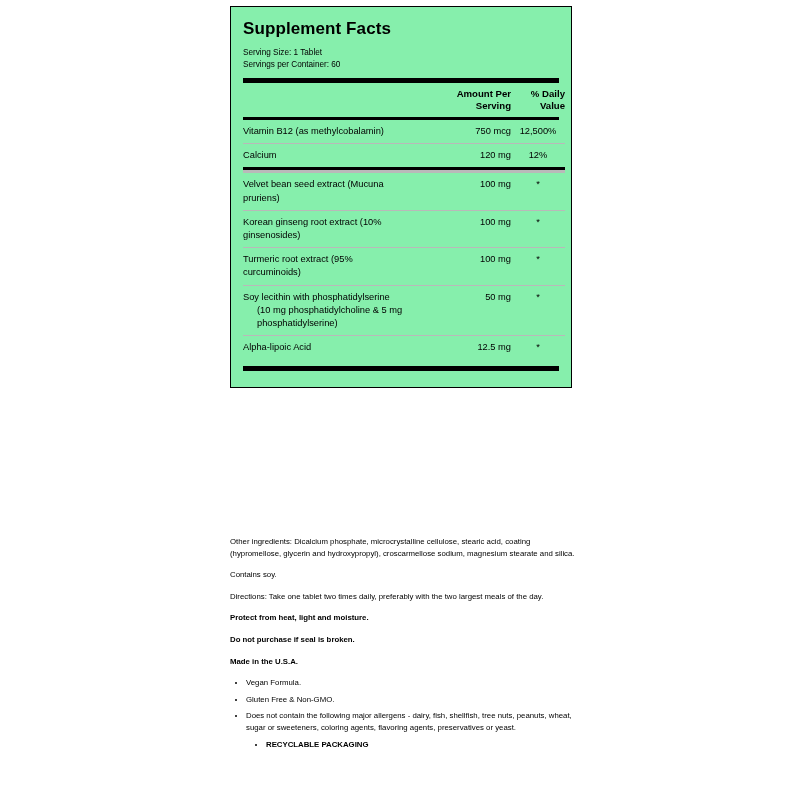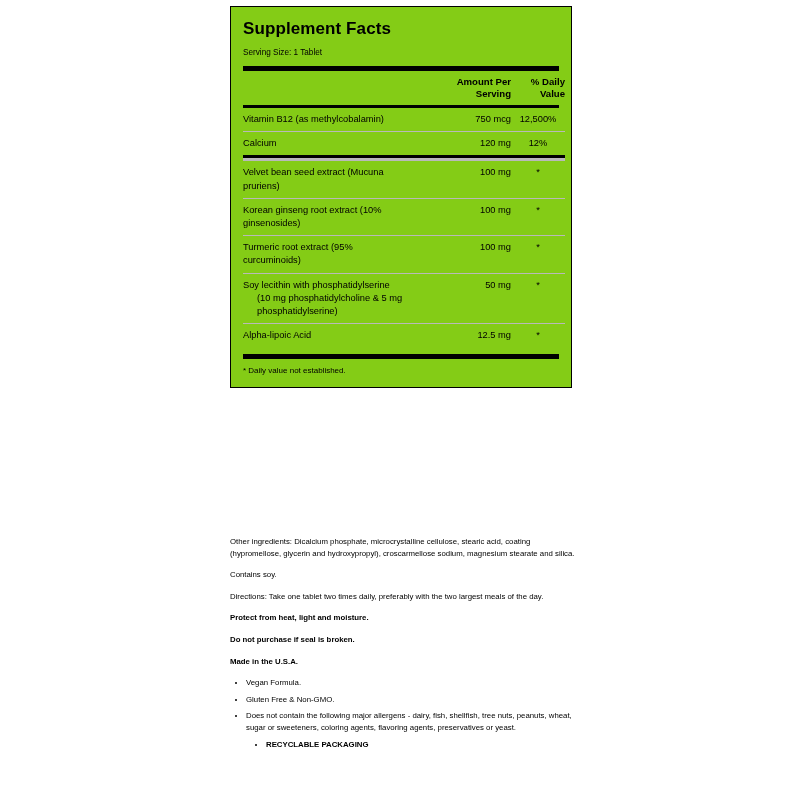--- a/index.html
+++ b/index.html
@@ -21,22 +21,22 @@
     overflow: hidden;
   }
   
   .sf-panel {
     position: absolute;
     left: 230px;
     top: 6px;
     width: 342px;
     box-sizing: border-box;
     border: 1px solid #000;
-    background: #84cc16;
-    padding: 10px 10px 8px 10px;
+    background: #86efac;
+    padding: 10px 10px 16px 10px;
   }
   .sf-title {
     font-size: 17px;
     font-weight: bold;
     letter-spacing: 0.1px;
     margin: 2px 0 8px 2px;
   }
   .sf-serving {
     font-size: 8.2px;
     line-height: 12px;
@@ -120,20 +120,21 @@
   .copy li.bold { font-weight: bold; margin-left: 20px; }
 </style>
 </head>
 <body>
 
 <div class="page">
 
   <div class="sf-panel">
     <div class="sf-title">Supplement Facts</div>
     <div class="sf-serving">Serving Size: 1 Tablet</div>
+    <div class="sf-serving">Servings per Container: 60</div>
 
     <div class="rule-thick"></div>
 
     <table class="sf-table">
       <tbody>
           <tr>
         <td class="col-name"></td>
         <td class="col-amt hdr-cell">
           <span>Amount Per</span><br>
           <span>Serving</span>
@@ -247,21 +248,20 @@
               <span class="ing-line">Alpha-lipoic Acid</span>
             </td>
             <td class="col-amt row-cell amt">12.5 mg</td>
             <td class="col-dv row-cell dv">*</td>
           </tr>
         </tbody>
     </table>
 
     <div class="rule-thick"></div>
 
-    <div class="footnote">* Daily value not established.</div>
   </div>
 
   <div class="copy">
     <p>Other ingredients: Dicalcium phosphate, microcrystalline cellulose, stearic acid, coating (hypromellose, glycerin and hydroxypropyl), croscarmellose sodium, magnesium stearate and silica.</p>
     <p>Contains soy.</p>
     <p>Directions: Take one tablet two times daily, preferably with the two largest meals of the day.</p>
     <p class="bold">Protect from heat, light and moisture.</p>
     <p class="bold">Do not purchase if seal is broken.</p>
     <p class="bold">Made in the U.S.A.</p>
     <ul id="bullet-list">

